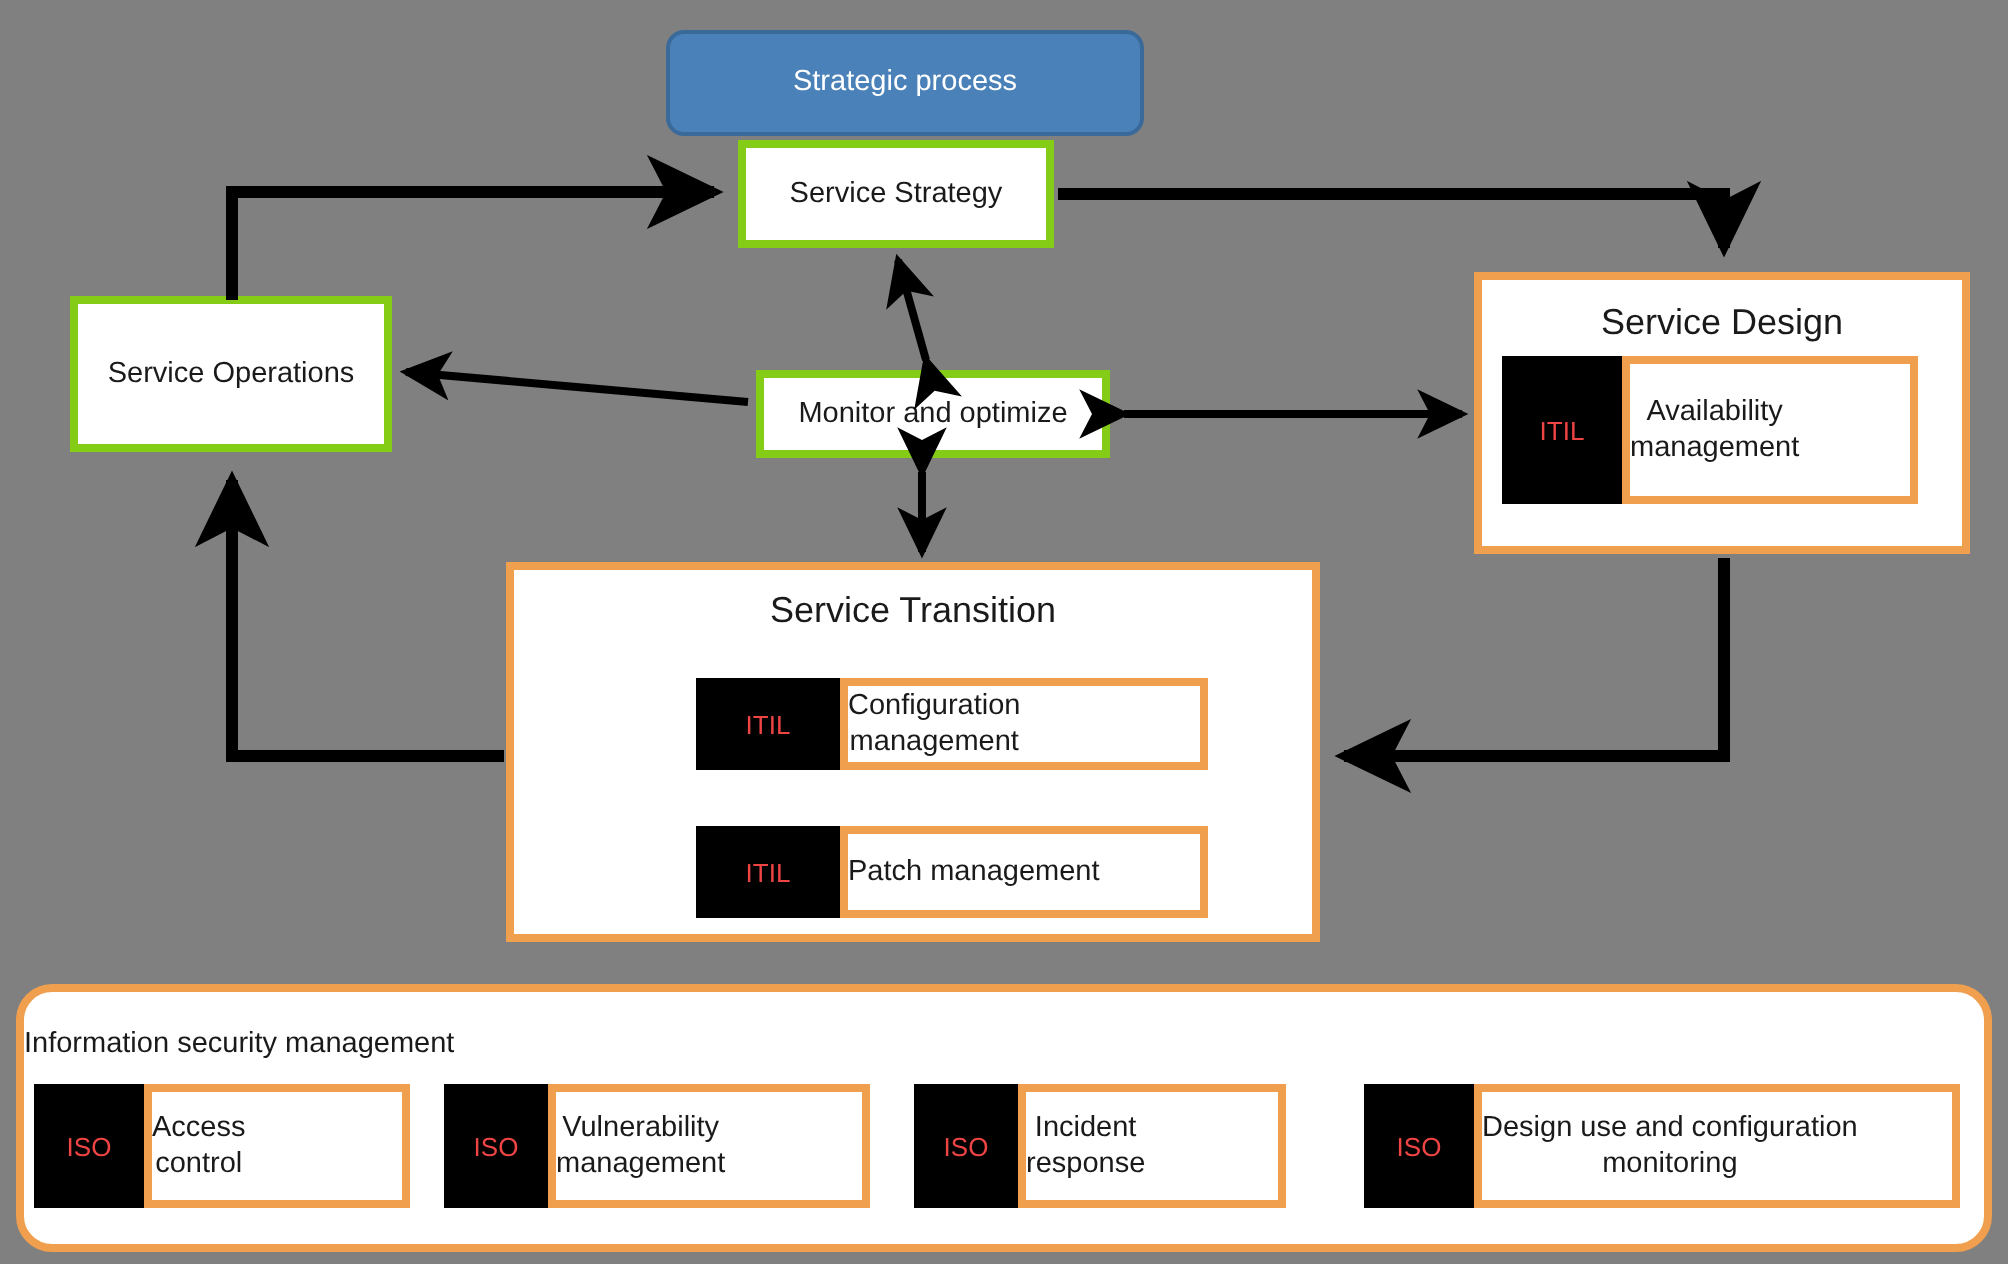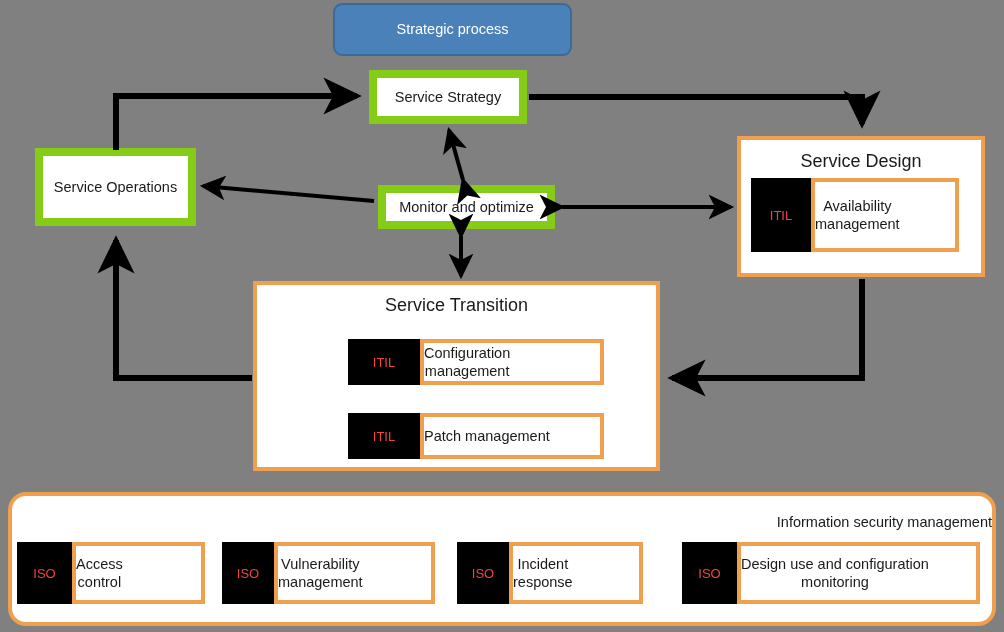--- a/index.html
+++ b/index.html
@@ -12,21 +12,21 @@
     width: 1004px;
     height: 632px;
     background: #808080;
     font-family: "Liberation Sans", sans-serif;
     overflow: hidden;
   }
   .box {
     position: absolute;
     box-sizing: border-box;
     background: #ffffff;
-    border: 8px solid #84cc16;
+    border: 4px solid #84cc16;
     display: flex;
     align-items: center;
     justify-content: center;
     text-align: center;
     color: #1a1a1a;
     font-size: 14.5px;
     line-height: 1.25;
     z-index: 5;
   }
   .strategic {
@@ -83,39 +83,39 @@
     position: absolute;
     box-sizing: border-box;
     background: #ffffff;
     border: 4px solid #ef9f4d;
     border-radius: 18px;
     z-index: 4;
   }
   .isms-title {
     position: absolute;
     left: 0; right: 0;
-    text-align: right;
+    text-align: left;
     font-size: 14.5px;
     color: #1a1a1a;
   }
   svg.arrows {
     position: absolute;
     left: 0; top: 0;
     width: 1004px;
     height: 632px;
     z-index: 8;
     pointer-events: none;
   }
 </style>
 </head>
 <body>
 
 <div id="canvas">
 
-  <div class="box strategic" style="left:333px; top:3px; width:239px; height:53px;text-align:center;">
+  <div class="box strategic" style="left:333px; top:15px; width:239px; height:53px;text-align:center;">
     <span>Strategic process</span>
   </div>
 
   <div class="box" style="left:369px; top:70px; width:158px; height:54px;">
     <span>Service Strategy</span>
   </div>
 
   <div class="box" style="left:35px; top:148px; width:161px; height:78px;">
     <span>Service Operations</span>
   </div>

